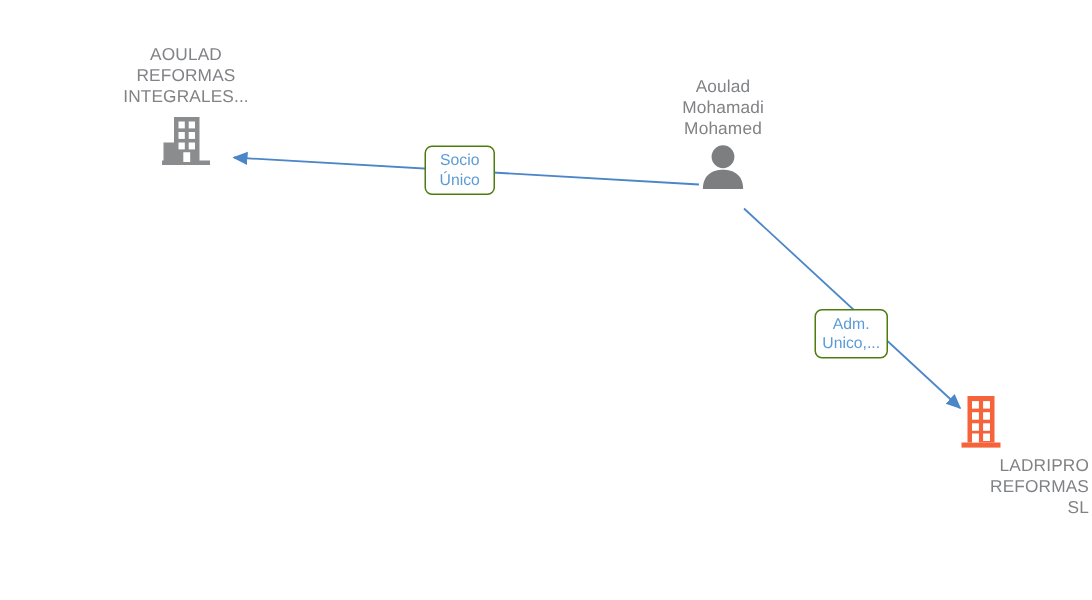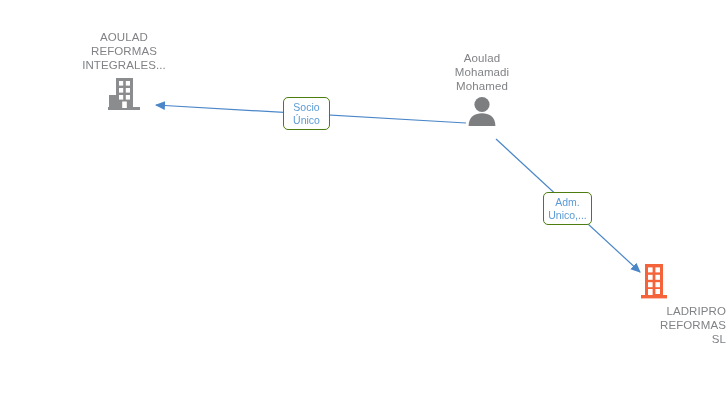--- a/index.html
+++ b/index.html
@@ -91,21 +91,21 @@
     white-space: pre-line;
   }
   #edge-label-socio-unico {
     left: 261px;
     top: 97px;
     width: 47px;
     height: 33px;
   }
   #edge-label-adm-unico {
     left: 521px;
-    top: 192px;
+    top: 206px;
     width: 49px;
     height: 33px;
   }
 
   
   #watermark {
     position: absolute;
     right: 8px;
     bottom: 4px;
     display: flex;

